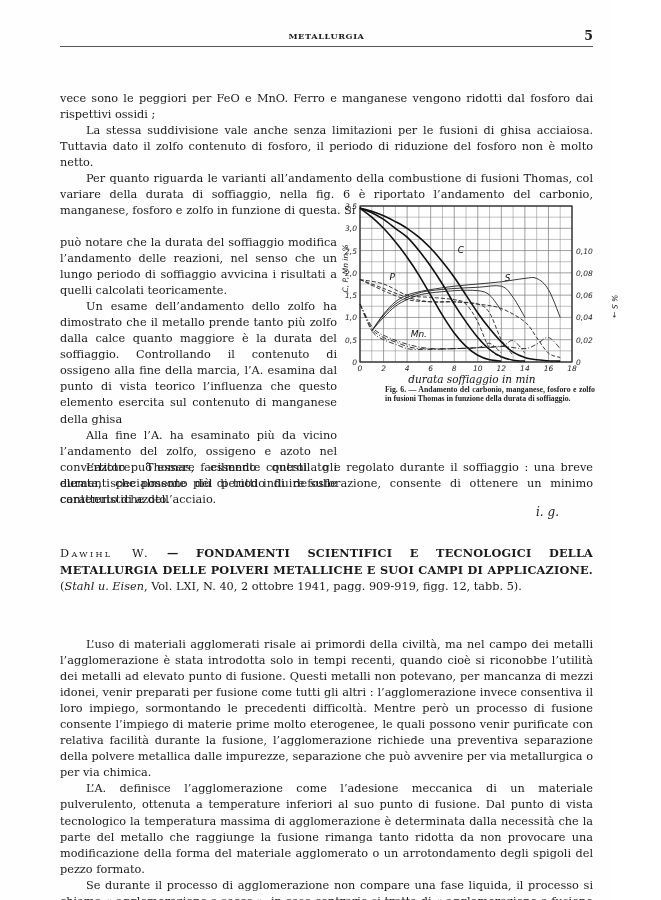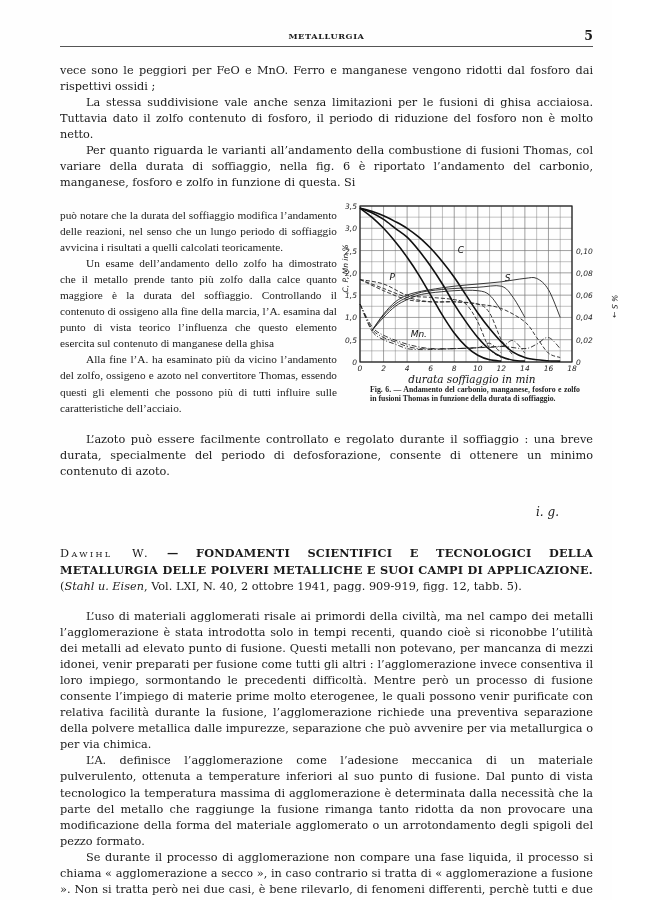--- a/index.html
+++ b/index.html
@@ -15,30 +15,30 @@
     border-bottom: 1px solid #555;
   }
   .running-title {
     position: absolute; left: 0; right: 0; top: 1px; text-align: center;
     font-size: 8.2px; letter-spacing: 0.6px; font-weight: bold;
   }
   .page-number { position: absolute; right: 0; top: -2px; font-size: 12.5px; font-weight: bold; }
 
   .textblock {
     position: absolute; left: 60px; width: 533px;
-    font-size: 11.3px; line-height: 16.05px; text-align: justify;
+    font-size: 11.3px; line-height: 16.05px; text-align: justify; margin-top: 28px;
   }
   .textblock p { margin: 0; }
   .textblock p.ind { text-indent: 26px; }
-  .textblock.narrow { width: 277px; font-family: Liberation Serif, serif; }
+  .textblock.narrow { width: 277px; }
 
   .figure { position: absolute; left: 338px; top: 196px; width: 300px; height: 192px; }
   .figure svg { display: block; }
   .caption {
-    position: absolute; left: 370px; top: 385px; width: 210px;
+    position: absolute; left: 385px; top: 385px; width: 210px;
     font-size: 7.8px; line-height: 9.4px; text-align: justify;
     font-family: "Liberation Serif", serif; font-weight: bold; color: #222;
   }
 
   .signature { position: absolute; left: 536px; top: 505px; font-size: 12px; font-style: italic; }
 
   .article-head {
     position: absolute; left: 60px; top: 545px; width: 533px;
     font-size: 11.3px; line-height: 16.05px; text-align: justify;
   }

